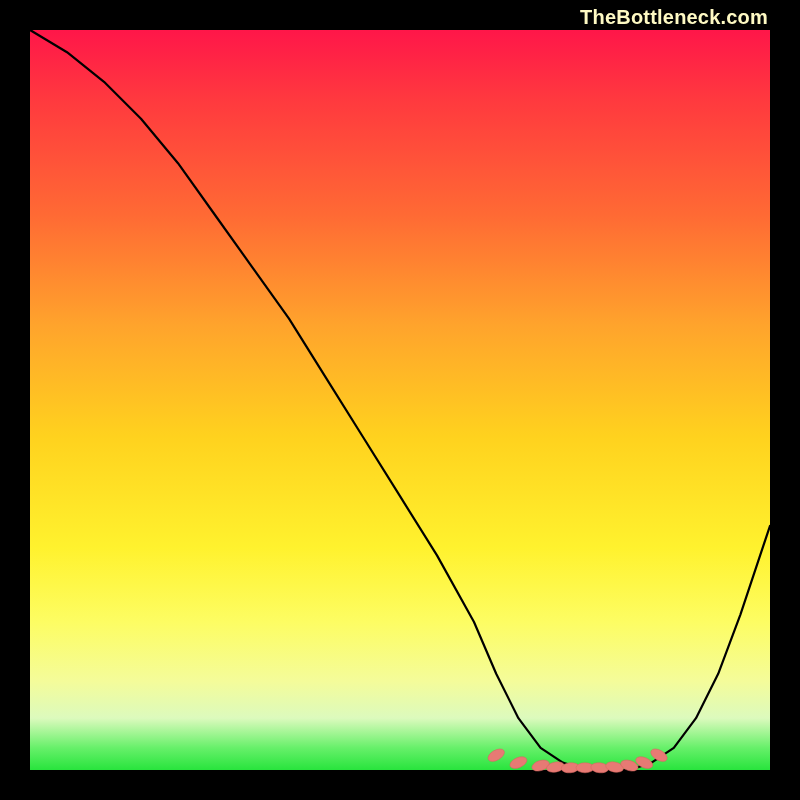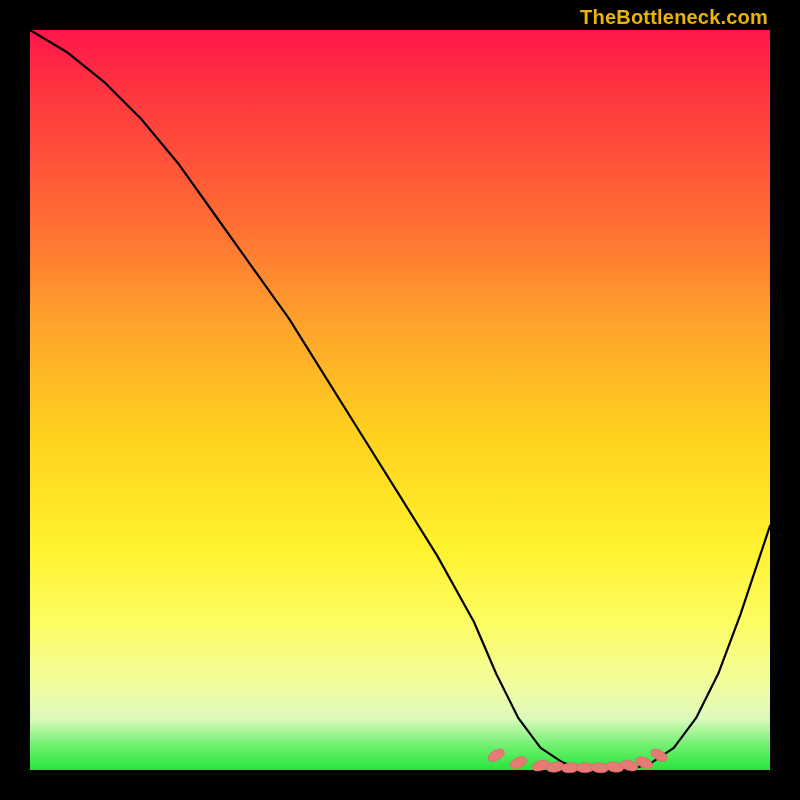--- a/index.html
+++ b/index.html
@@ -36,21 +36,21 @@
       #f4fc9a 88%,
       #dcfabd 93%,
       #67f06a 97%,
       #28e43d 100%
     );
   }
   .attribution {
     position: absolute;
     top: 6px;
     right: 32px;
-    color: #eab308;
+    color: #fef9c3;
     font-size: 20px;
     font-weight: 600;
     letter-spacing: 0.2px;
   }
   svg.curve {
     position: absolute;
     left: 0;
     top: 0;
     width: 740px;
     height: 740px;

